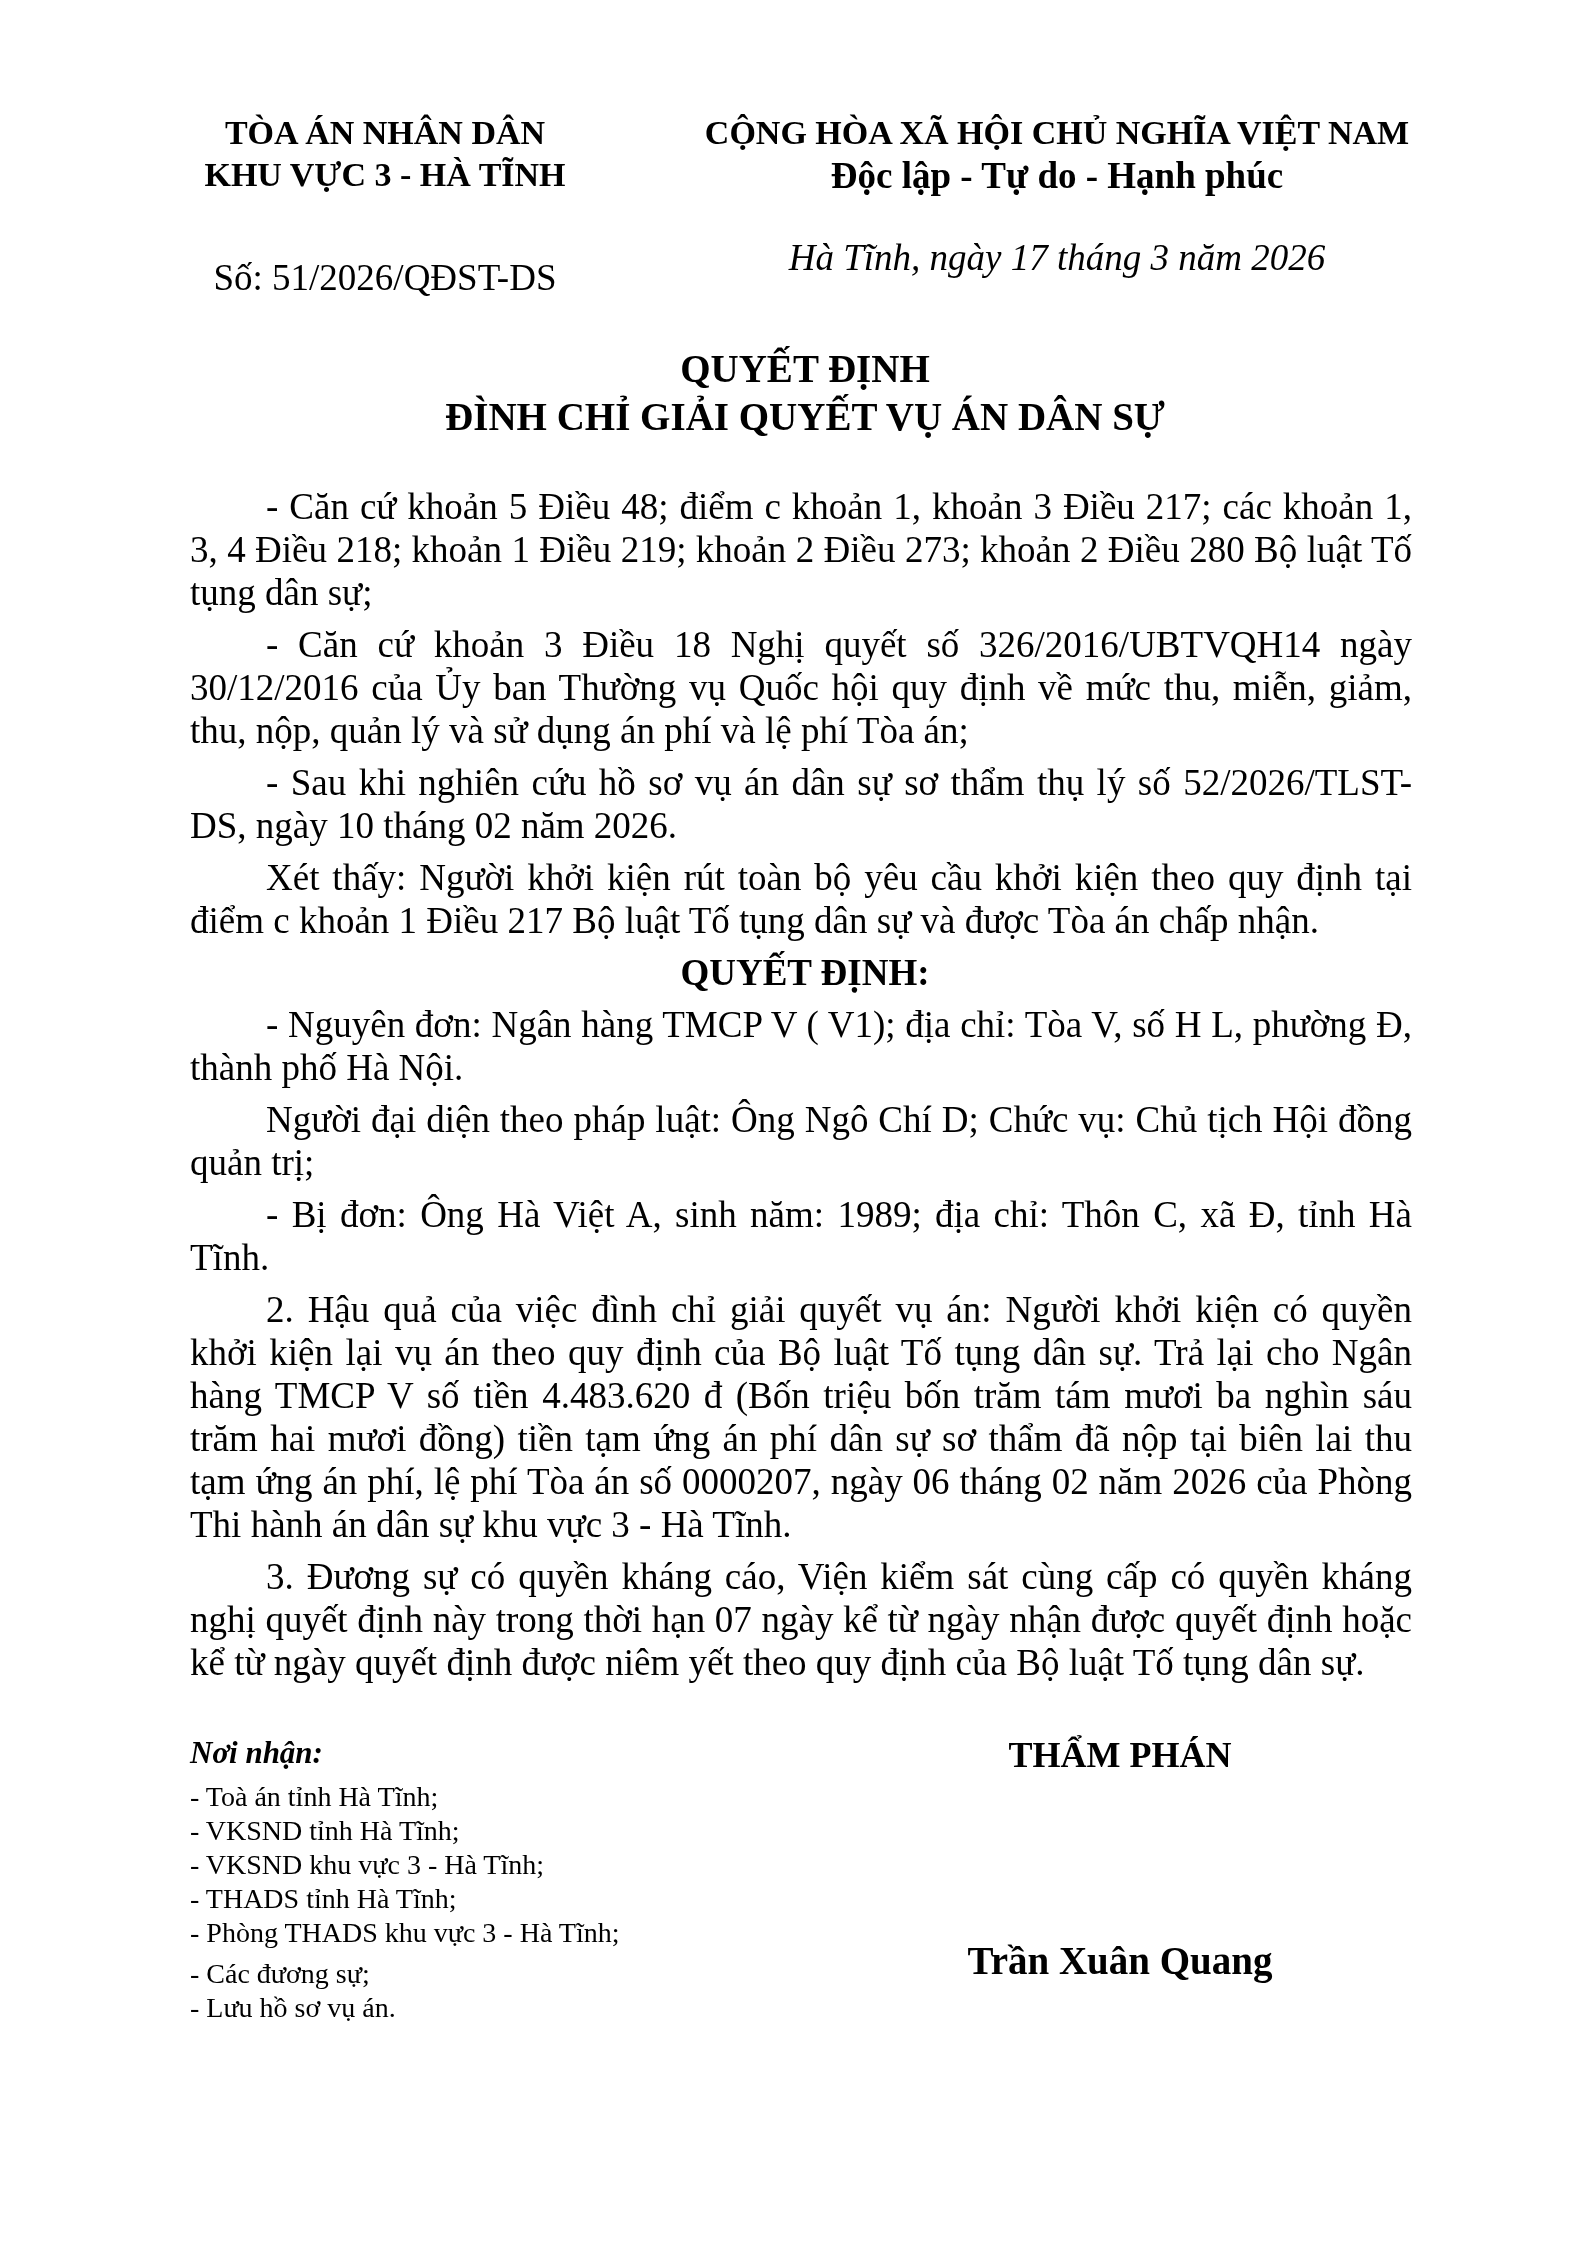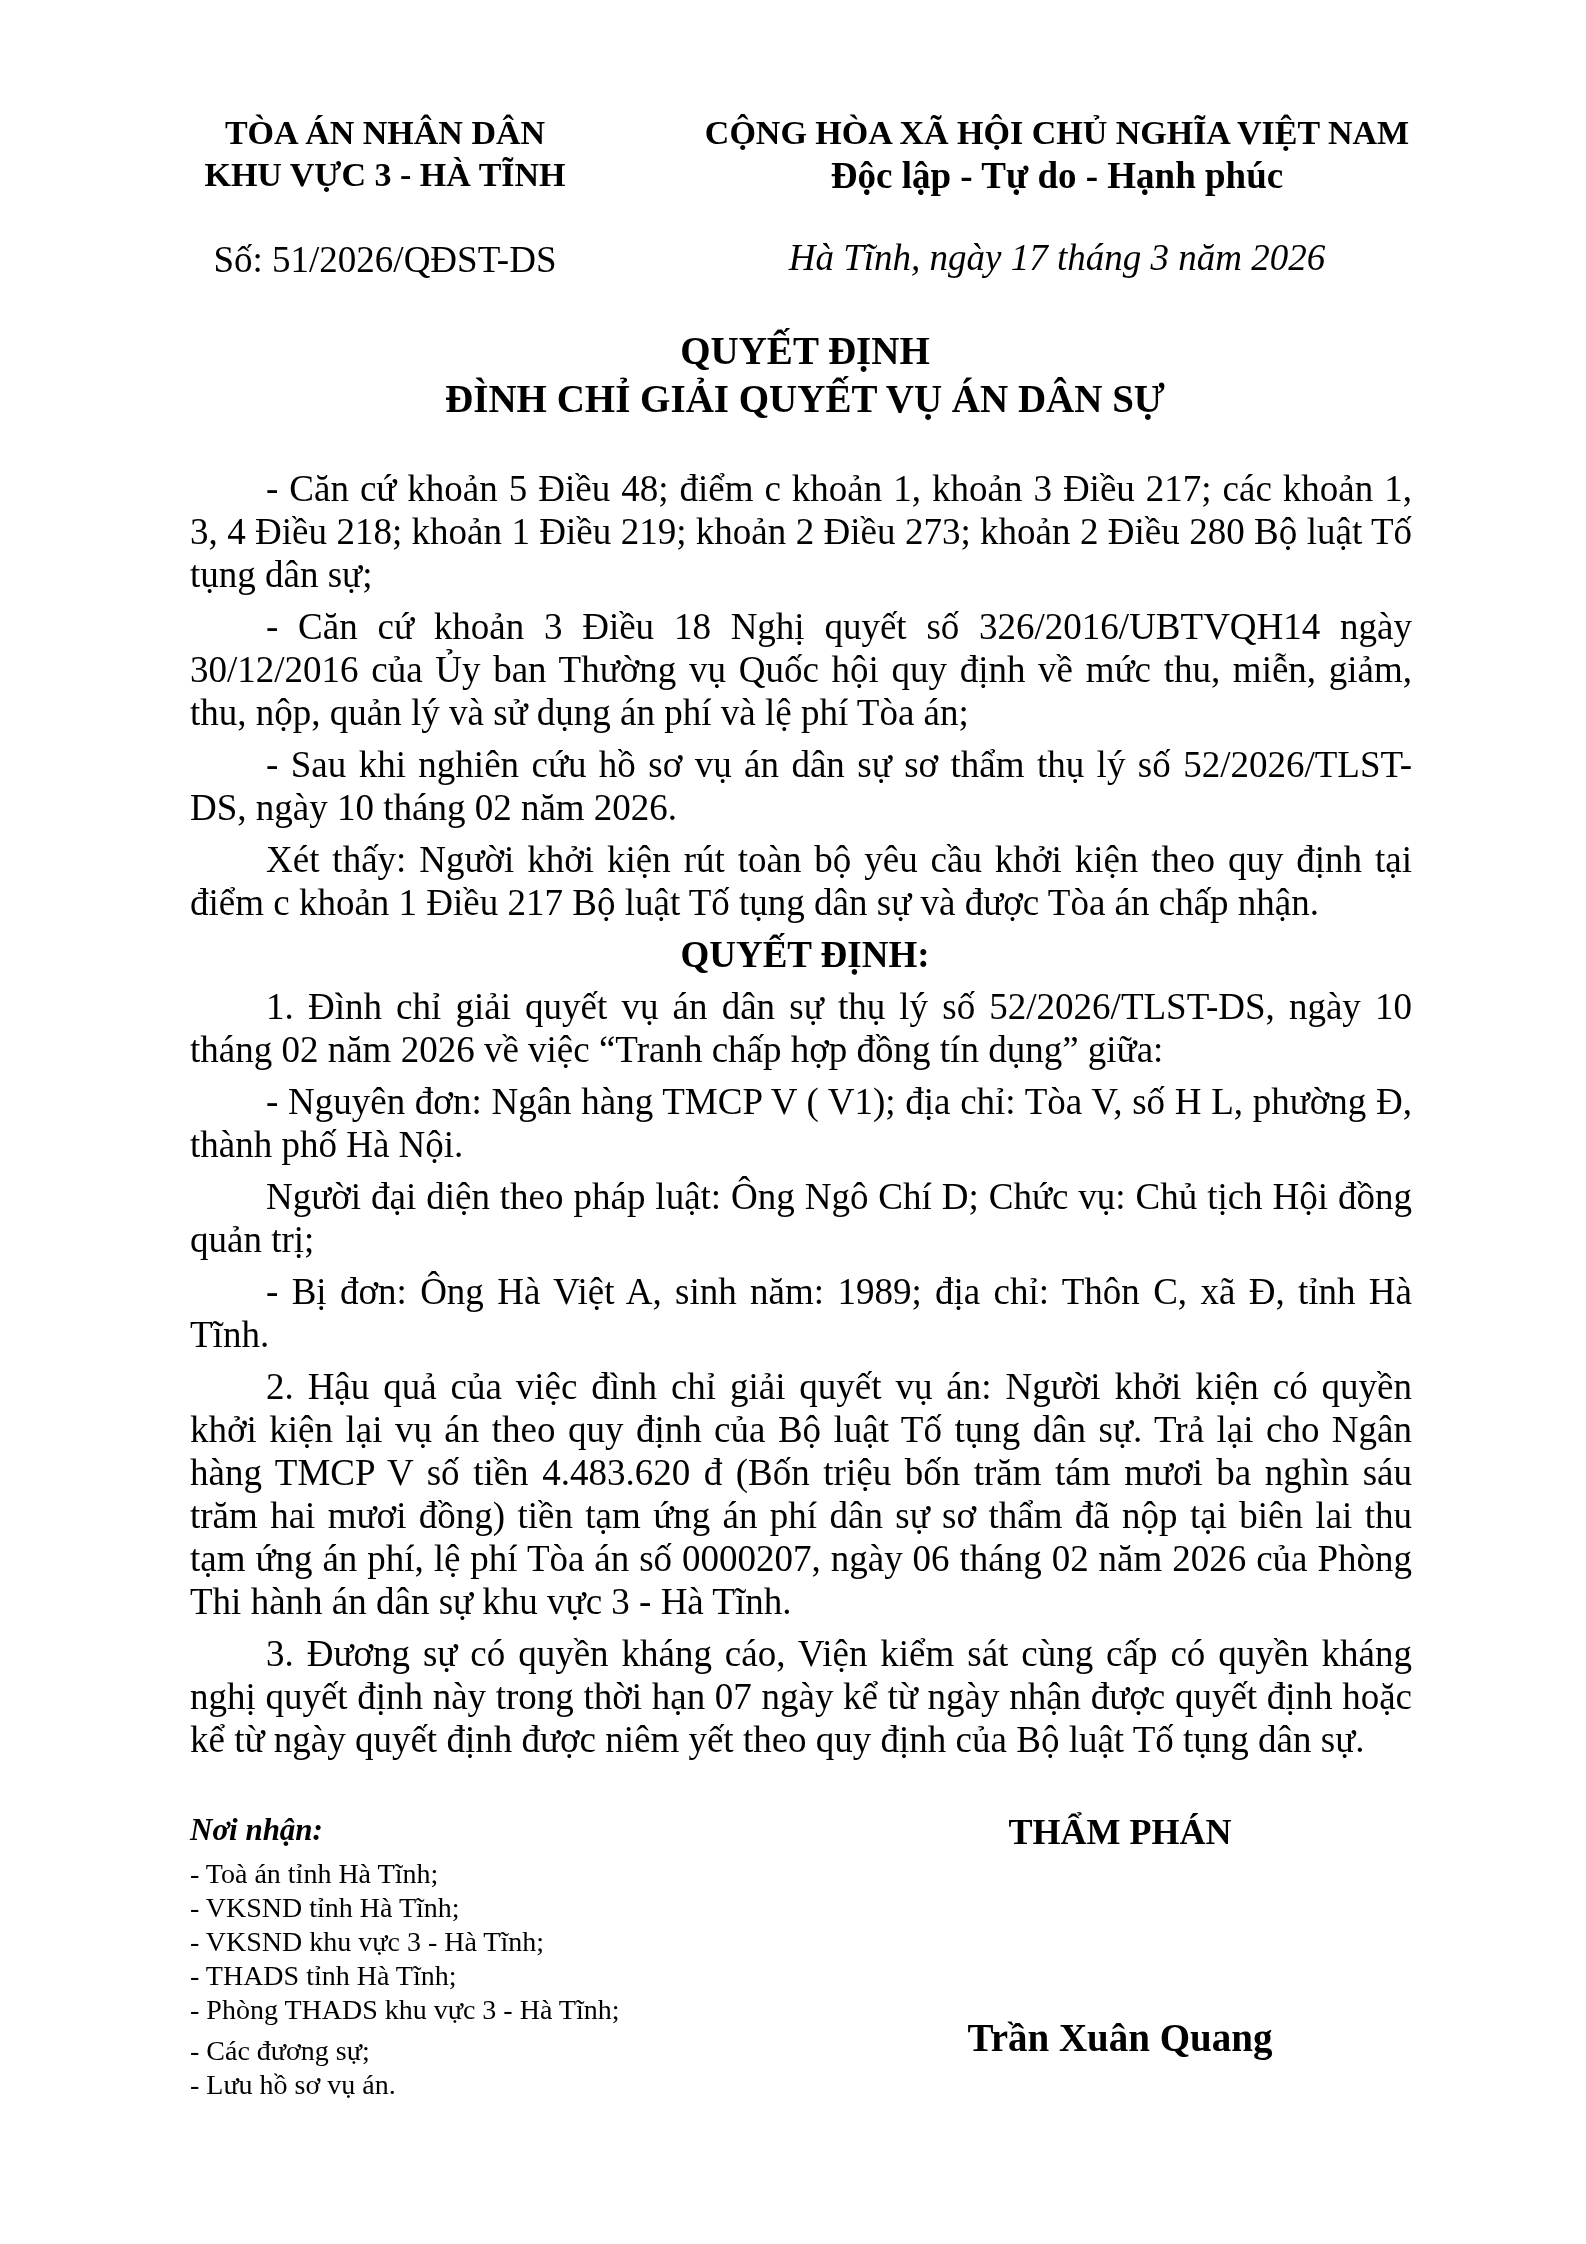--- a/index.html
+++ b/index.html
@@ -36,21 +36,21 @@
   }
   .org-line {
     font-weight: bold;
     font-size: 34px;
     line-height: 42px;
     white-space: nowrap;
   }
   .doc-number {
     font-size: 37px;
     line-height: 43px;
-    margin-top: 42px;
+    margin-top: 60px;
     white-space: nowrap;
   }
   .motto-1 {
     font-weight: bold;
     font-size: 34px;
     line-height: 42px;
     white-space: nowrap;
   }
   .motto-2 {
     font-weight: bold;
@@ -156,21 +156,20 @@
   </div>
 
   <div class="body-text">
     <p class="para">- Căn cứ khoản 5 Điều 48; điểm c khoản 1, khoản 3 Điều 217; các khoản 1, 3, 4 Điều 218; khoản 1 Điều 219; khoản 2 Điều 273; khoản 2 Điều 280 Bộ luật Tố tụng dân sự;</p>
     <p class="para">- Căn cứ khoản 3 Điều 18 Nghị quyết số 326/2016/UBTVQH14 ngày 30/12/2016 của Ủy ban Thường vụ Quốc hội quy định về mức thu, miễn, giảm, thu, nộp, quản lý và sử dụng án phí và lệ phí Tòa án;</p>
     <p class="para">- Sau khi nghiên cứu hồ sơ vụ án dân sự sơ thẩm thụ lý số 52/2026/TLST-DS, ngày 10 tháng 02 năm 2026.</p>
     <p class="para">Xét thấy: Người khởi kiện rút toàn bộ yêu cầu khởi kiện theo quy định tại điểm c khoản 1 Điều 217 Bộ luật Tố tụng dân sự và được Tòa án chấp nhận.</p>
 
     <div class="section-heading">QUYẾT ĐỊNH:</div>
 
-    <p class="para">1. Đình chỉ giải quyết vụ án dân sự thụ lý số 52/2026/TLST-DS, ngày 10 tháng 02 năm 2026 về việc “Tranh chấp hợp đồng tín dụng” giữa:</p>
     <p class="para">- Nguyên đơn: Ngân hàng TMCP V ( V1); địa chỉ: Tòa V, số H L, phường Đ, thành phố Hà Nội.</p>
     <p class="para">Người đại diện theo pháp luật: Ông Ngô Chí D; Chức vụ: Chủ tịch Hội đồng quản trị;</p>
     <p class="para">- Bị đơn: Ông Hà Việt A, sinh năm: 1989; địa chỉ: Thôn C, xã Đ, tỉnh Hà Tĩnh.</p>
     <p class="para">2. Hậu quả của việc đình chỉ giải quyết vụ án: Người khởi kiện có quyền khởi kiện lại vụ án theo quy định của Bộ luật Tố tụng dân sự. Trả lại cho Ngân hàng TMCP V số tiền 4.483.620 đ (Bốn triệu bốn trăm tám mươi ba nghìn sáu trăm hai mươi đồng) tiền tạm ứng án phí dân sự sơ thẩm đã nộp tại biên lai thu tạm ứng án phí, lệ phí Tòa án số 0000207, ngày 06 tháng 02 năm 2026 của Phòng Thi hành án dân sự khu vực 3 - Hà Tĩnh.</p>
     <p class="para">3. Đương sự có quyền kháng cáo, Viện kiểm sát cùng cấp có quyền kháng nghị quyết định này trong thời hạn 07 ngày kể từ ngày nhận được quyết định hoặc kể từ ngày quyết định được niêm yết theo quy định của Bộ luật Tố tụng dân sự.</p>
   </div>
 
   <div class="footer">
     <div class="recipients">
       <div class="recipients-label">Nơi nhận:</div>

